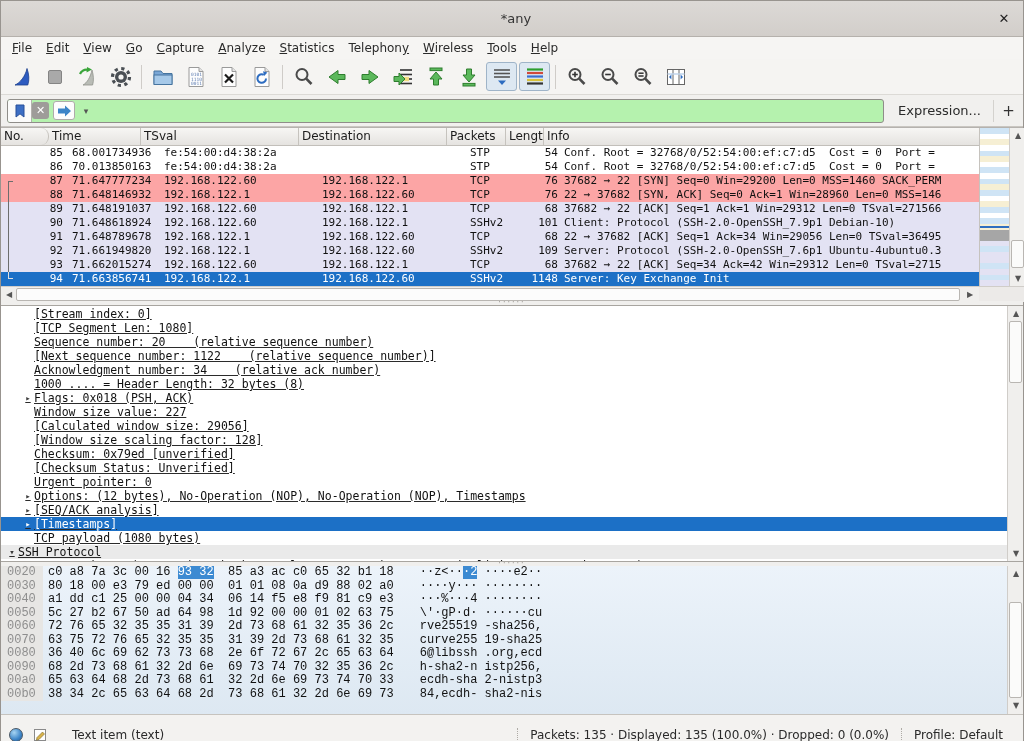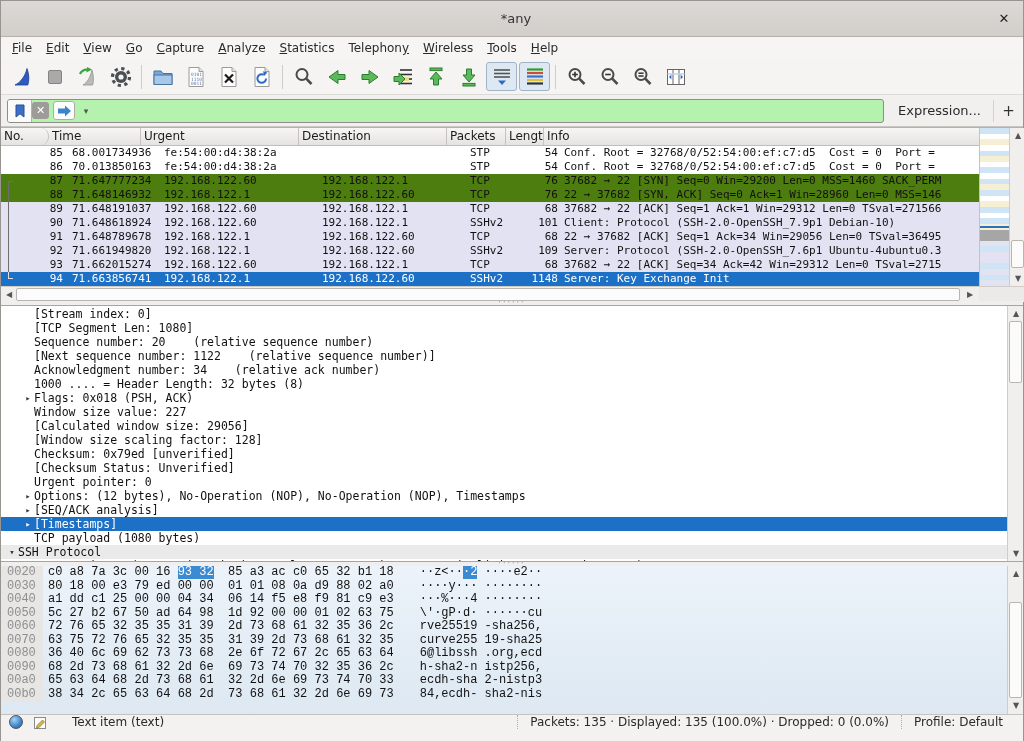--- a/index.html
+++ b/index.html
@@ -40,21 +40,21 @@
   .pl-left { position:absolute; left:0; top:0; width:978px; height:174px; }
   .pl-header { height:18px; display:flex; background:linear-gradient(#f7f6f4,#e5e3e0); border-bottom:1px solid #c2bfba; font-size:12px; color:#1c1c1c; }
   .pl-hcell { border-right:1px solid #c6c3be; padding:1px 0 0 3px; white-space:nowrap; overflow:hidden; flex:0 0 auto; }
   .pl-hcell.last { flex:1 1 auto; border-right:none; }
   .pl-rows { height:140px; overflow:hidden; font-family:"DejaVu Sans Mono","Liberation Mono",monospace; font-size:11px; }
   .prow { height:14px; line-height:14px; display:flex; white-space:pre; position:relative; }
   .pcell { overflow:hidden; flex:0 0 auto; }
   .pcell.info { flex:1 1 auto; }
   .num { text-align:right; padding-right:6px; }
   .c-white { background:#ffffff; color:#111; }
-  .c-gray { background:#4d7c0f; color:#111; }
+  .c-gray { background:#fca5a5; color:#111; }
   .c-lavender { background:#e3e2f3; color:#111; }
   .c-selected { background:#1c70c6; color:#ffffff; }
   .conv { position:absolute; left:7px; width:5px; border-color:#6d6d6d; }
   .conv.start { top:7px; bottom:0; border-left:1px solid #6d6d6d; border-top:1px solid #6d6d6d; }
   .conv.mid { top:0; bottom:0; border-left:1px solid #6d6d6d; }
   .conv.end { top:0; height:7px; border-left:1px solid #dfdfdf; border-bottom:1px solid #dfdfdf; }
   .pl-hscroll { height:16px; background:#f0efed; border-top:1px solid #d0cdc9; position:relative; }
   .hs-arrow { position:absolute; top:1px; width:14px; height:13px; color:#555; font-size:8px; line-height:13px; text-align:center; }
   .hs-thumb { position:absolute; left:15px; top:1px; width:944px; height:13px; background:#fcfcfc; border:1px solid #b9b6b2; border-radius:2px; }
   .minimap { position:absolute; left:978px; top:0; width:30px; height:158px; background:#fff; border-left:1px solid #c6c3be; overflow:hidden; }
@@ -65,42 +65,42 @@
   .vs-thumb { position:absolute; left:1px; width:13px; background:#fbfbfa; border:1px solid #b9b6b2; border-radius:2px; }
   .pl-vscroll { left:1008px; top:0; height:158px; }
   .pl-corner { position:absolute; left:978px; top:158px; width:46px; height:16px; background:#eceae8; border-top:1px solid #d0cdc9; }
 
   
   .splitter { height:4px; flex:0 0 4px; background:#f0efed; position:relative; }
   .splitter .dots { position:absolute; left:50%; top:0; transform:translateX(-50%); color:#9a9document894; font-size:8px; line-height:4px; letter-spacing:2px; color:#a09d98; }
 
   
   .details-pane { height:257px; flex:0 0 257px; background:#fff; border-top:1px solid #a8a5a0; border-bottom:1px solid #a8a5a0; position:relative; overflow:hidden; }
-  .details-lines { position:absolute; left:0; top:1px; right:16px; }
+  .details-lines { position:absolute; left:0; top:1px; right:16px;text-decoration:underline; }
   .dline { height:14px; line-height:14px; display:flex; white-space:pre; font-family:"DejaVu Sans Mono","Liberation Mono",monospace; font-size:11.5px; color:#111; }
   .dline .dexp { width:12px; flex:0 0 12px; text-align:center; font-size:9px; color:#3a3a3a; }
   .dline.lv0 .dexp { margin-left:5px; }
   .dline.lv1 .dexp { margin-left:21px; }
   .dline.dsel { background:#1c70c6; color:#fff; }
   .dline.dsel .dexp { color:#fff; }
   .dline.dshade { background:#eaeaea; }
   .dt-vscroll { right:0; top:0; height:255px; left:auto; }
 
   
   .hex-pane { height:148px; flex:0 0 148px; background:linear-gradient(#ecf3fa,#dde8f2); position:relative; overflow:hidden; }
   .hex-lines { position:absolute; left:0; top:0; right:16px; }
   .hxline { height:13.5px; line-height:13.5px; white-space:pre; font-family:Liberation Mono, monospace; font-size:12px; color:#111; }
   .hx-off { display:inline-block; width:42px; padding-left:6px; background:#e7e6e4; color:#8e8e8e; height:13.5px; }
   .hx-bytes { margin-left:5px; }
   .hx-ascii { margin-left:26px; }
   .hl { background:#3c8ad2; color:#fff; }
   .hx-vscroll { right:0; top:0; height:148px; left:auto; }
 
   
-  .statusbar { height:28px; flex:0 0 28px; background:#f3f2f0; border-top:1px solid #c6c3be; display:flex; align-items:flex-start; padding:0 8px; }
+  .statusbar { height:28px; flex:0 0 28px; background:#f3f2f0; border-top:1px solid #c6c3be; display:flex; align-items:flex-end; padding:0 8px; }
   .expert-dot { width:14px; height:14px; border-radius:50%; background:radial-gradient(circle at 35% 30%, #a6d4f2, #3d85c8 60%, #27598f); border:1px solid #4a5866; margin-right:10px; }
   .status-left-text { margin-left:24px; color:#2a2a2a; font-size:12px; }
   .status-right { margin-left:auto; display:flex; align-items:center; }
   .status-chunk { padding:0 12px; border-left:1px dotted #aeaba6; color:#2a2a2a; font-size:12px; white-space:nowrap; }
 </style>
 </head>
 <body>
 
 <div id="app">
 
@@ -334,21 +334,21 @@
     </div>
     <span class="expression-label">Expression...</span>
     <div class="plus-btn">+</div>
   </div>
 
   <div class="packet-area">
     <div class="pl-left">
       <div class="pl-header" id="plheader">
           <div class="pl-hcell" style="width: 48px; border-radius: 8px;">No.</div>
           <div class="pl-hcell" style="width: 92px;">Time</div>
-          <div class="pl-hcell" style="width: 158px;">Urgent</div>
+          <div class="pl-hcell" style="width: 158px;">TSval</div>
           <div class="pl-hcell" style="width: 148px;">Destination</div>
           <div class="pl-hcell" style="width: 59px;">Packets</div>
           <div class="pl-hcell" style="width: 38px;">Length</div>
           <div class="pl-hcell last">Info</div>
         </div>
       <div class="pl-rows" id="plrows">
           <div class="prow c-white"><span class="pcell num" style="width: 68px;">85</span><span class="pcell " style="width: 92px; padding-left: 3px;">68.001734936</span><span class="pcell " style="width: 158px; padding-left: 3px;">fe:54:00:d4:38:2a</span><span class="pcell " style="width: 148px; padding-left: 3px;"></span><span class="pcell " style="width: 59px; padding-left: 3px;">STP</span><span class="pcell num" style="width: 38px;">54</span><span class="pcell info">Conf. Root = 32768/0/52:54:00:ef:c7:d5  Cost = 0  Port = </span></div>
           <div class="prow c-white"><span class="pcell num" style="width: 68px;">86</span><span class="pcell " style="width: 92px; padding-left: 3px;">70.013850163</span><span class="pcell " style="width: 158px; padding-left: 3px;">fe:54:00:d4:38:2a</span><span class="pcell " style="width: 148px; padding-left: 3px;"></span><span class="pcell " style="width: 59px; padding-left: 3px;">STP</span><span class="pcell num" style="width: 38px;">54</span><span class="pcell info">Conf. Root = 32768/0/52:54:00:ef:c7:d5  Cost = 0  Port = </span></div>
           <div class="prow c-gray"><span class="conv start"></span><span class="pcell num" style="width: 68px;">87</span><span class="pcell " style="width: 92px; padding-left: 3px;">71.647777234</span><span class="pcell " style="width: 158px; padding-left: 3px;">192.168.122.60</span><span class="pcell " style="width: 148px; padding-left: 3px;">192.168.122.1</span><span class="pcell " style="width: 59px; padding-left: 3px;">TCP</span><span class="pcell num" style="width: 38px;">76</span><span class="pcell info">37682 → 22 [SYN] Seq=0 Win=29200 Len=0 MSS=1460 SACK_PERM</span></div>
           <div class="prow c-gray"><span class="conv mid"></span><span class="pcell num" style="width: 68px;">88</span><span class="pcell " style="width: 92px; padding-left: 3px;">71.648146932</span><span class="pcell " style="width: 158px; padding-left: 3px;">192.168.122.1</span><span class="pcell " style="width: 148px; padding-left: 3px;">192.168.122.60</span><span class="pcell " style="width: 59px; padding-left: 3px;">TCP</span><span class="pcell num" style="width: 38px;">76</span><span class="pcell info">22 → 37682 [SYN, ACK] Seq=0 Ack=1 Win=28960 Len=0 MSS=146</span></div>

